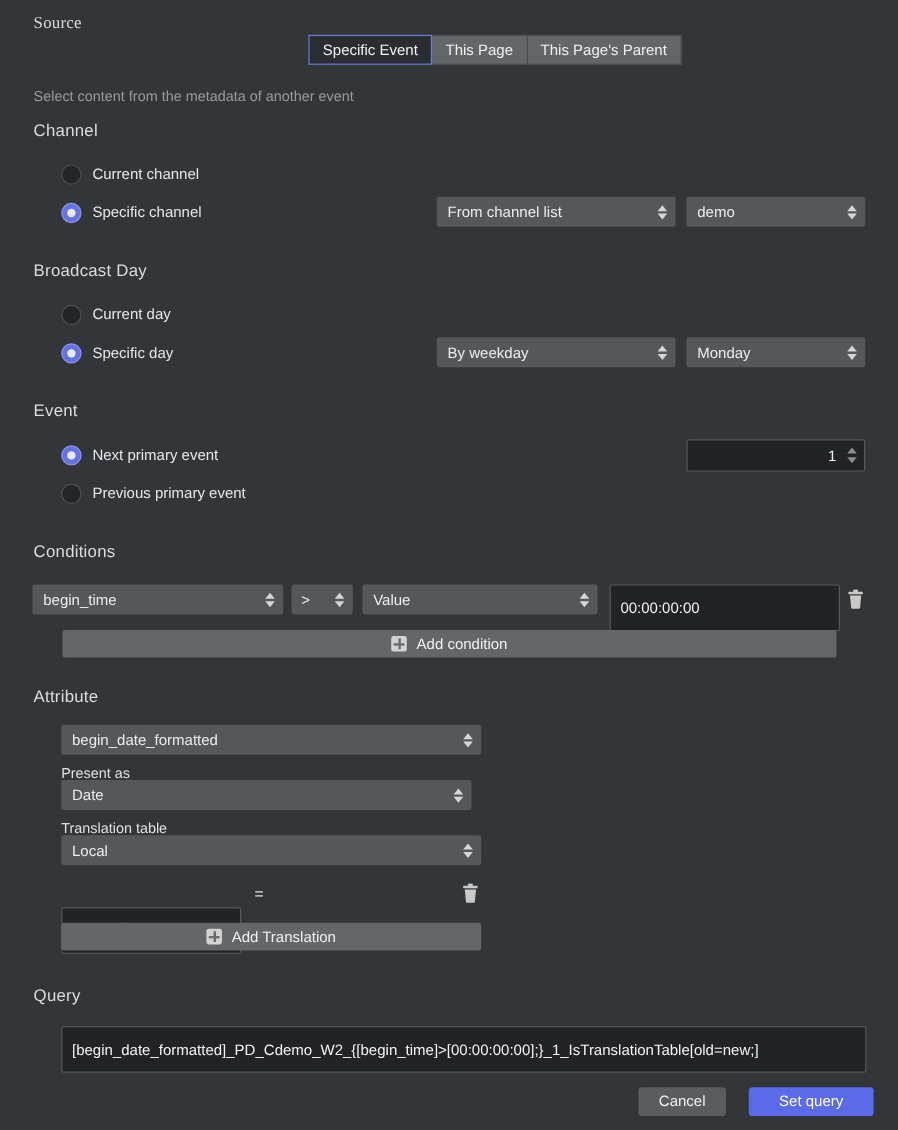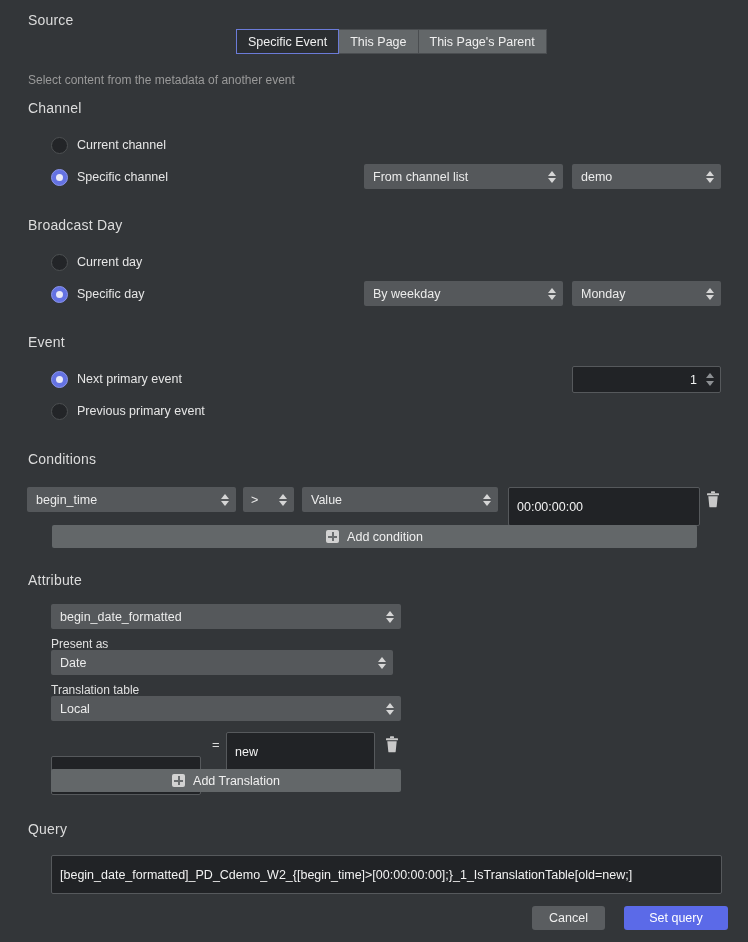--- a/index.html
+++ b/index.html
@@ -26,20 +26,21 @@
     color: #9a9a9a;
     white-space: nowrap;
     margin-top: 16px;
   }
 
   
   .segmented {
     position: absolute;
     display: flex;
     height: 25px;
+    margin-left: 21px;
   }
   .seg-btn {
     height: 25px;
     padding: 0 11px;
     background: #636769;
     color: #f0f0f0;
     font-size: 12.5px;
     line-height: 25px;
     border: 1px solid #4a4d50;
     border-left-width: 0;
@@ -229,21 +230,21 @@
     white-space: nowrap;
   }
   .btn.secondary { background: #5a5d60; color: #f0f0f0; }
   .btn.primary   { background: #5b6ae8; color: #ffffff; }
 </style>
 </head>
 <body>
 
 <div class="page">
 
-  <div class="section-title" style="left:28px; top:12px;">Source</div>
+  <div class="section-title" style="left:28px; top:12px;font-family:Liberation Serif, serif;">Source</div>
 
   <div class="segmented" style="left:236px; top:29px;">
     <div class="seg-btn active">Specific Event</div>
     <div class="seg-btn">This Page</div>
     <div class="seg-btn">This Page's Parent</div>
   </div>
 
   <div class="hint" style="left:28px; top:57px;">Select content from the metadata of another event</div>
 
   <div class="section-title" style="left:28px; top:100px;">Channel</div>
@@ -395,23 +396,20 @@
       </span>
   </div>
 
   <div class="tinput" style="left:51px; top:756px; width:150px;padding-left:34px;">
     <span>old</span>
     <span class="caret"></span>
   </div>
 
   <div class="eqsign" style="left:212px; top:737px;">=</div>
 
-  <div class="tinput" style="left:226px; top:732px; width:149px;">
-    <span>new</span>
-  </div>
 
   <div class="trash" style="left:385px; top:736px;">
     <svg width="14" height="17" viewBox="0 0 14 17">
       <rect x="1" y="2.2" width="12" height="2" rx="0.5" fill="#c9c9c9"></rect>
       <rect x="5" y="0.3" width="4" height="2" rx="0.6" fill="#c9c9c9"></rect>
       <path d="M2.3 5.2 h9.4 l-1 10.2 a1 1 0 0 1 -1 0.9 h-5.4 a1 1 0 0 1 -1 -0.9 z" fill="#c9c9c9"></path>
     </svg>
   </div>
 
   <div class="addbar" style="left:51px; top:769px; width:350px;">

